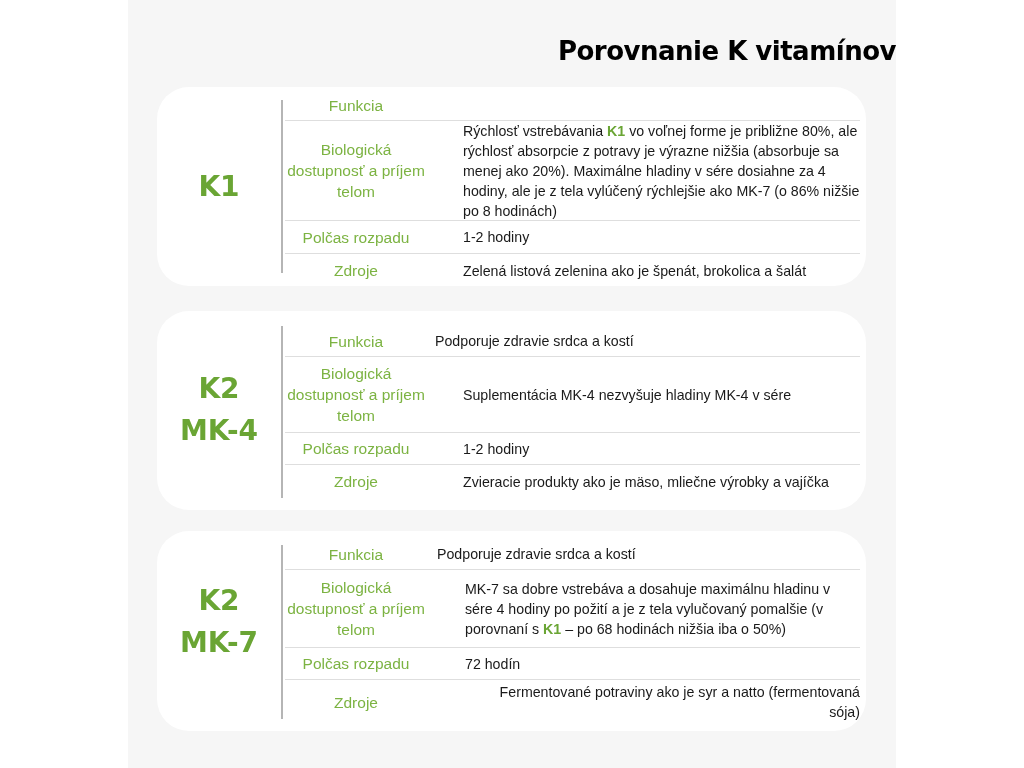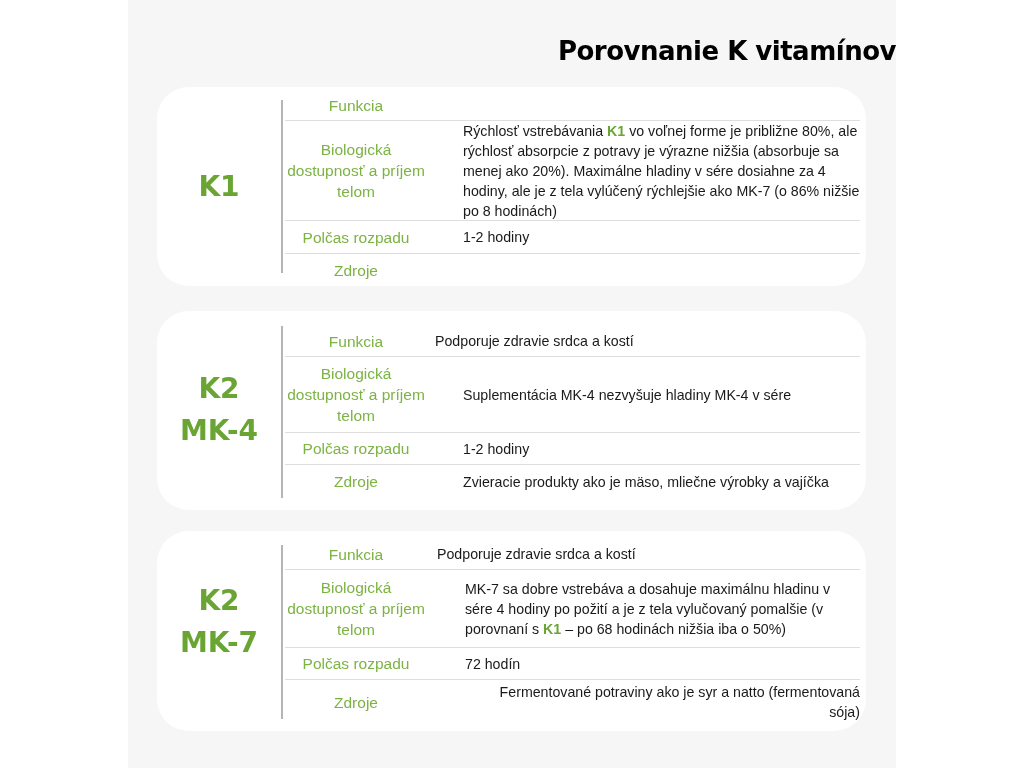--- a/index.html
+++ b/index.html
@@ -57,20 +57,21 @@
   <div class="row sep" style="top:33px;height:99px;">
     <div class="rlabel">Biologická dostupnosť a príjem telom</div>
     <div class="rvalue"><span>Rýchlosť vstrebávania </span><span class="hl">K1</span><span> vo voľnej forme je približne 80%, ale rýchlosť absorpcie z potravy je výrazne nižšia (absorbuje sa menej ako 20%). Maximálne hladiny v sére dosiahne za 4 hodiny, ale je z tela vylúčený rýchlejšie ako MK-7 (o 86% nižšie po 8 hodinách)</span></div>
   </div>
   <div class="row sep" style="top:133px;height:32px;">
     <div class="rlabel">Polčas rozpadu</div>
     <div class="rvalue">1-2 hodiny</div>
   </div>
   <div class="row sep" style="top:166px;height:33px;">
     <div class="rlabel">Zdroje</div>
+    <div class="rvalue">Zelená listová zelenina ako je špenát, brokolica a šalát</div>
   </div>
 </div>
 
 <div class="card" style="top:311px;height:199px;">
   <div class="klabel" style="top:57px;">
     <div>K2</div>
     <div>MK-4</div>
   </div>
   <div class="vdivider" style="top:15px;height:172px;"></div>
 

